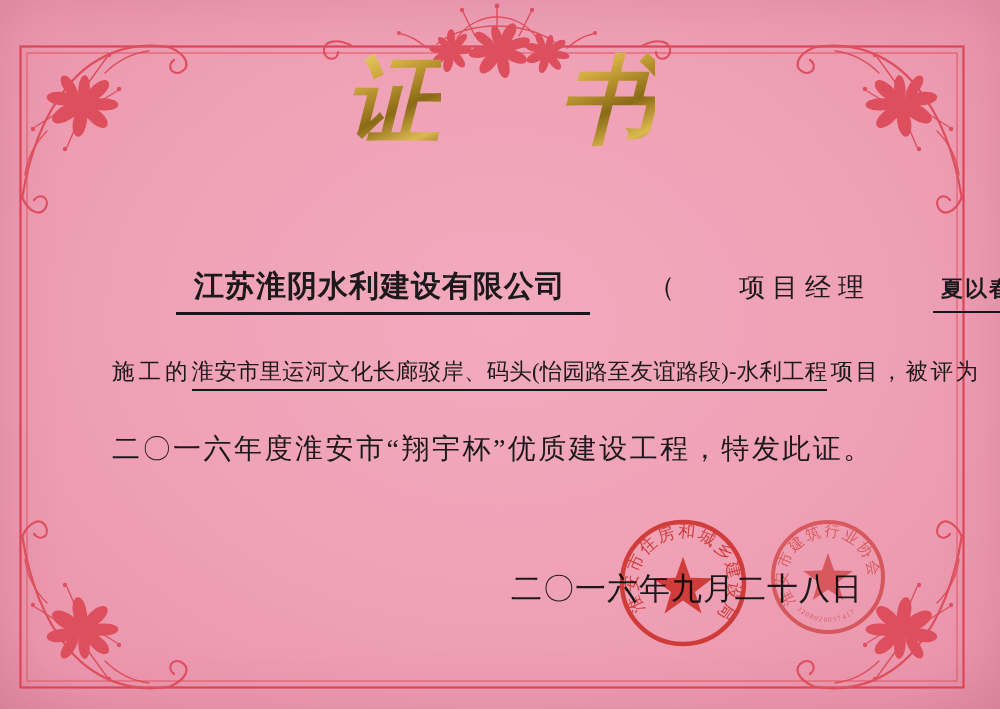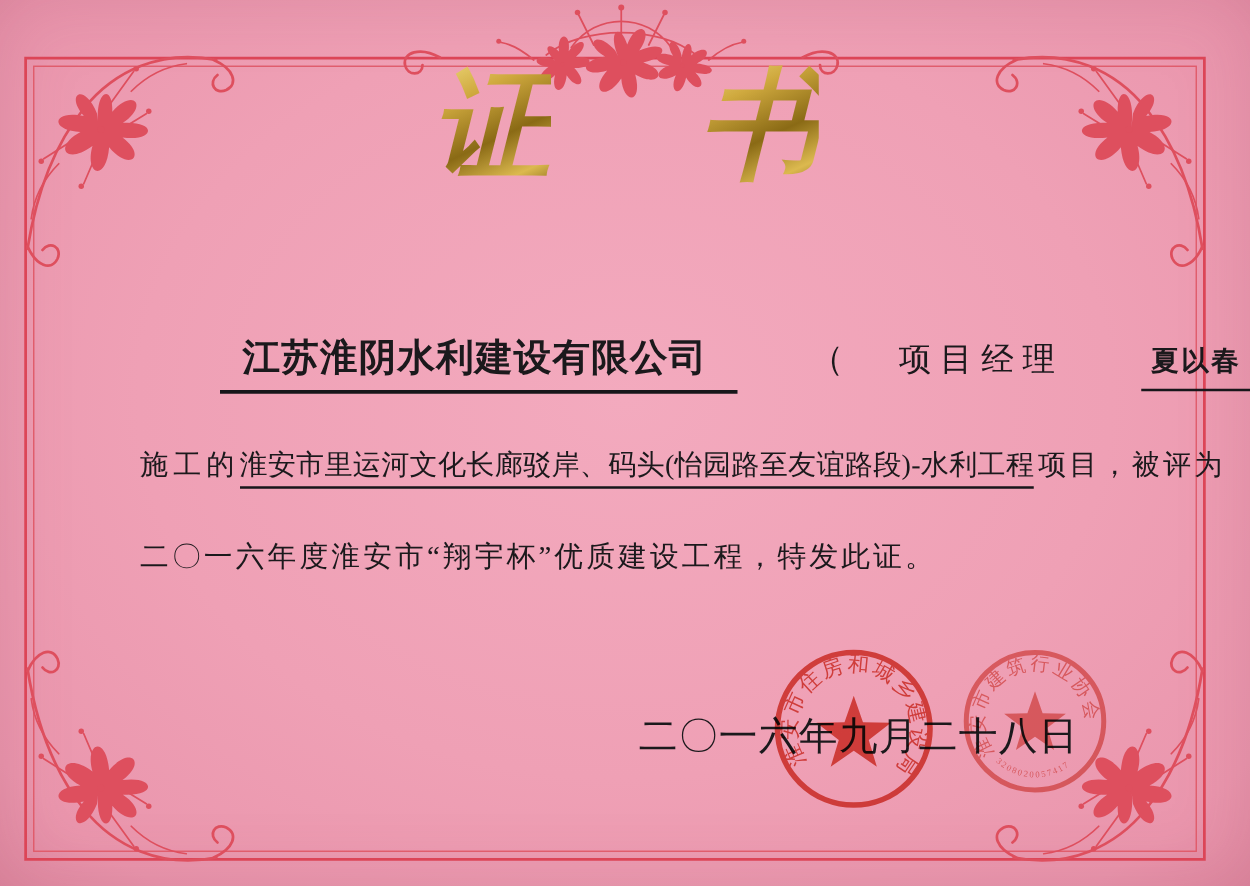--- a/index.html
+++ b/index.html
@@ -33,30 +33,30 @@
     text-shadow:none;
   }
 
   .textline{position:absolute;color:#1b191c;white-space:nowrap;gap:44px;}
   .line1{top:266px;left:176px;display:flex;align-items:baseline;}
   .company{
     font-size:30px;font-weight:700;letter-spacing:1px;
     padding:0 24px 5px 18px;border-bottom:3px solid #17161a;
   }
   .paren{font-size:27px;margin-left:14px;}
-  .mgr-label{font-size:26px;letter-spacing:7px;margin-left:0;}
+  .mgr-label{font-size:26px;letter-spacing:7px;margin-left:20px;}
   .mgr-name{
     font-size:22px;font-weight:700;letter-spacing:2px;
     margin-left:18px;padding:0 8px 7px 8px;border-bottom:2.5px solid #17161a;
   }
   .line2{top:356px;left:112px;font-size:22.5px;}
   .line2 .prefix{letter-spacing:4px;}
   .line2 .project{border-bottom:2.5px solid #17161a;padding-bottom:5px;letter-spacing:0.2px;}
   .line2 .suffix{letter-spacing:2.5px;margin-left:3px;}
-  .line3{top:430px;left:112px;font-size:23px;letter-spacing:2.5px;}
+  .line3{top:430px;left:112px;font-size:28px;letter-spacing:2.5px;}
   .date-line{top:568px;left:511px;font-size:31px;letter-spacing:1px;}
 
   .seal{position:absolute;mix-blend-mode:multiply;}
   .seal-left{left:608px;top:508px;opacity:.88;}
   .seal-right{left:758px;top:507px;opacity:.62;}
   .seal text{font-family:"Liberation Serif","DejaVu Serif",serif;}
 </style>
 </head>
 <body>
 

